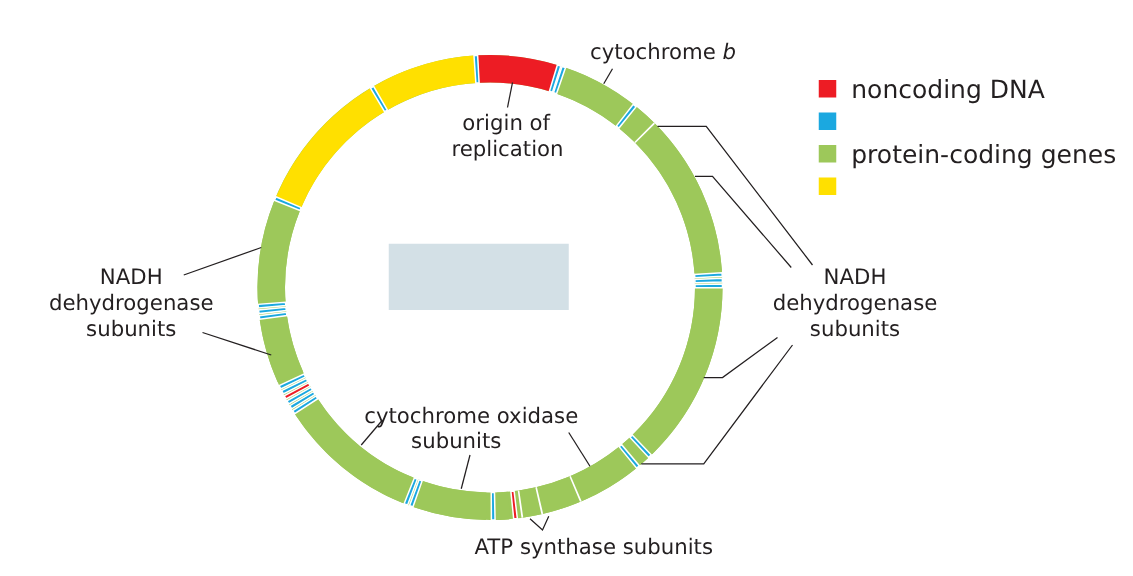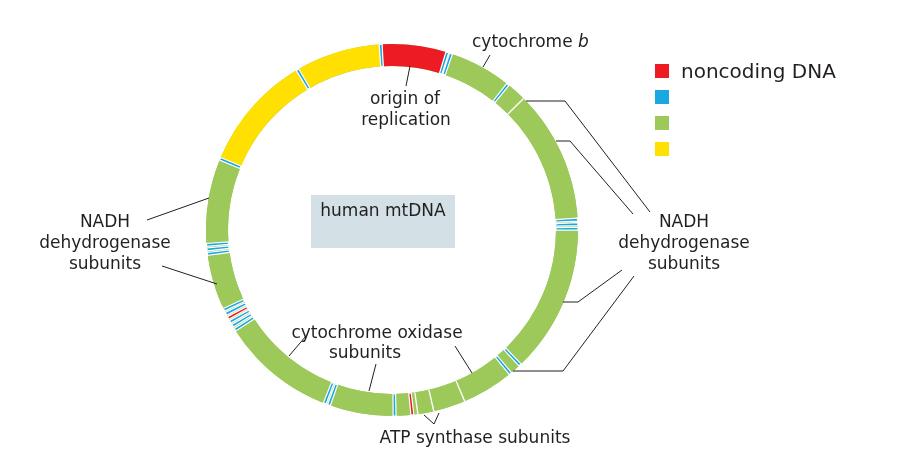--- a/index.html
+++ b/index.html
@@ -102,30 +102,30 @@
     <text class="lbl" x="105" y="269" text-anchor="middle">subunits</text>
 
     <text class="lbl" x="377" y="338" text-anchor="middle">cytochrome oxidase</text>
     <text class="lbl" x="365" y="358" text-anchor="middle">subunits</text>
 
     <text class="lbl" x="475" y="443" text-anchor="middle">ATP synthase subunits</text>
   </g>
 </svg>
 
 <div class="center-box">
-  <div>human mtDNA</div>
 </div>
 
 <div class="legend">
   <div class="legend-item">
     <span class="swatch" style="background: rgb(237, 28, 36);"></span>
     <span class="legend-text">noncoding DNA</span>
   </div>
   <div class="legend-item">
     <span class="swatch" style="background: rgb(27, 168, 224);"></span>
   </div>
   <div class="legend-item">
     <span class="swatch" style="background: rgb(157, 200, 90);"></span>
+    <span class="legend-text">protein-coding genes</span>
   </div>
   <div class="legend-item">
     <span class="swatch" style="background: rgb(255, 224, 0);"></span>
   </div>
 </div>
 
 </body></html>

